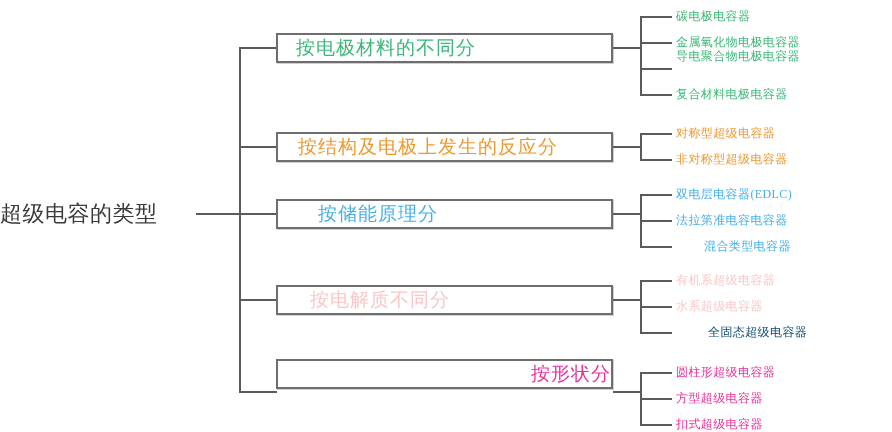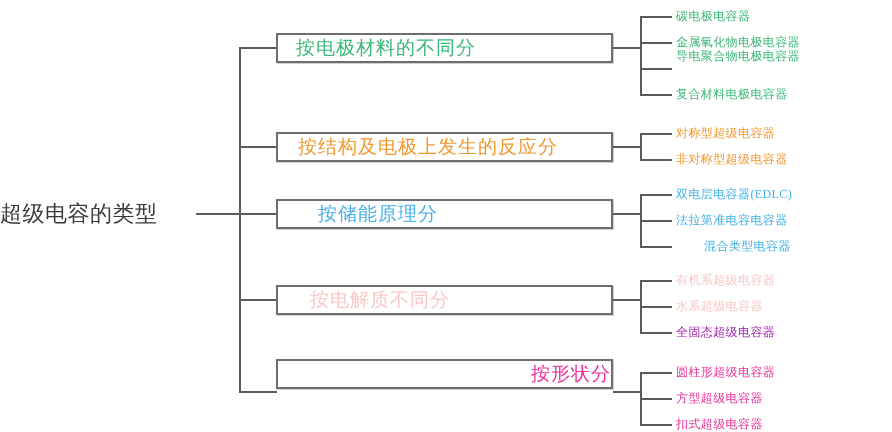--- a/index.html
+++ b/index.html
@@ -128,21 +128,21 @@
   <div class="cat-box" style="top:285px;">
     <span class="cat-text" style="color:#f9c7c7; padding-left:32px;">按电解质不同分</span>
   </div>
   <div class="hline" style="left:613px; top:299px; width:28px;"></div>
   <div class="vline" style="left:640px; top:280px; height:53px;"></div>
   <div class="hline" style="left:640px; top:280px; width:32px;"></div>
   <div class="hline" style="left:640px; top:306px; width:32px;"></div>
   <div class="hline" style="left:640px; top:332px; width:32px;"></div>
   <div class="leaf-text" style="top:270px; color:#f9c7c7;">有机系超级电容器</div>
   <div class="leaf-text" style="top:296px; color:#f9c7c7;">水系超级电容器</div>
-  <div class="leaf-text" style="top:322px; color:#a21caf;">全固态超级电容器</div>
+  <div class="leaf-text" style="top:322px; color:#0c4a6e;margin-left:32px;">全固态超级电容器</div>
 
   <div class="hline" style="left:239px; top:391px; width:38px;"></div>
   <div class="cat-box" style="top:359px;justify-content:flex-end;">
     <span class="cat-text" style="color:#ed2f9a; padding-left:40px;">按形状分</span>
   </div>
   <div class="hline" style="left:613px; top:391px; width:28px;"></div>
   <div class="vline" style="left:640px; top:372px; height:53px;"></div>
   <div class="hline" style="left:640px; top:372px; width:32px;"></div>
   <div class="hline" style="left:640px; top:398px; width:32px;"></div>
   <div class="hline" style="left:640px; top:424px; width:32px;"></div>

